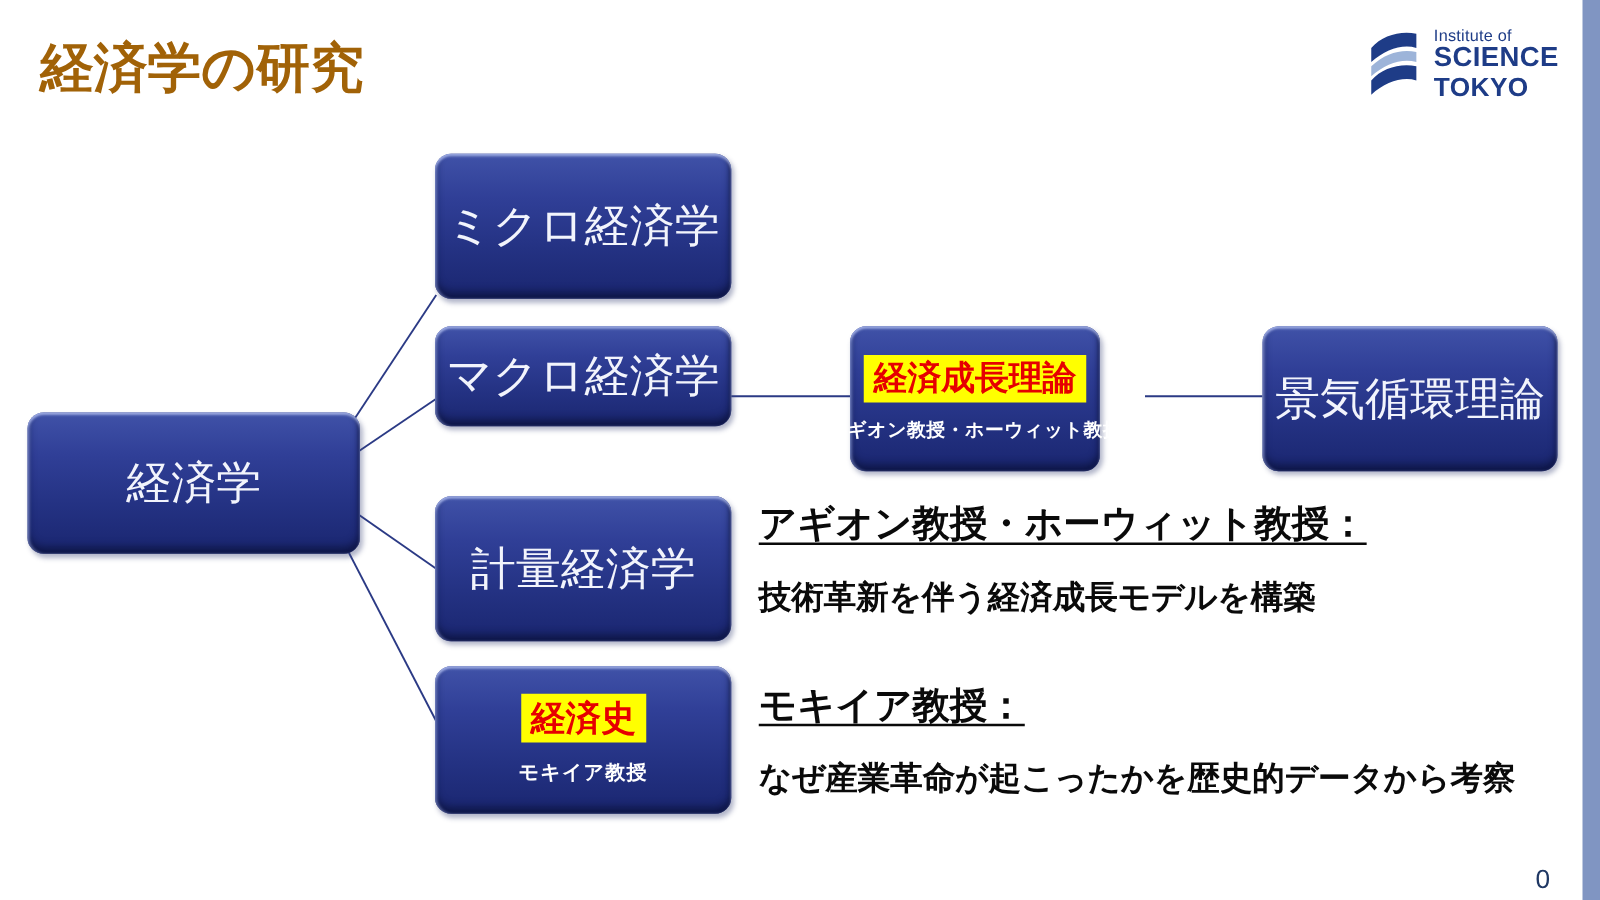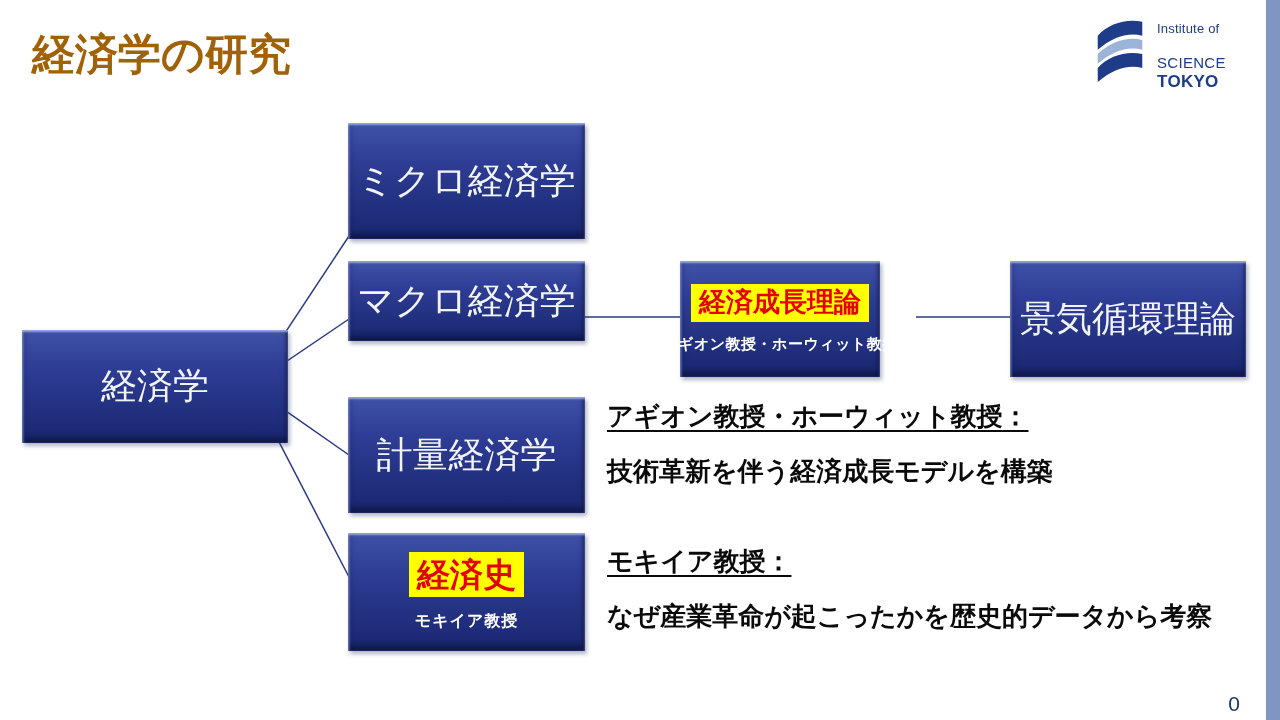--- a/index.html
+++ b/index.html
@@ -10,25 +10,25 @@
   .side-bar{position:absolute;top:0;right:0;width:14px;height:720px;background:#8095c2;}
   .slide-title{
     position:absolute;left:32px;top:26px;margin:0;
     font-size:43px;font-weight:700;color:#a16207;letter-spacing:0;
   }
   
   .logo{position:absolute;left:1095px;top:12px;width:152px;height:78px;display:flex;align-items:flex-start;}
   .logo-mark{width:50px;height:66px;margin-top:4px;}
   .logo-text{margin-left:12px;color:#1e3c87;line-height:1;}
   .logo-line1{font-size:13px;font-weight:400;margin-top:10px;letter-spacing:.2px;}
-  .logo-line2{font-size:15px;font-weight:400;margin-top:20px;letter-spacing:.3px;}
-  .logo-line3{font-size:17px;font-weight:800;margin-top:3px;letter-spacing:.3px;}
+  .logo-line2{font-size:22px;font-weight:700;margin-top:0;letter-spacing:.3px;}
+  .logo-line3{font-size:21px;font-weight:800;margin-top:3px;letter-spacing:.3px;}
   
   .node{
-    position:absolute;border-radius:0;
+    position:absolute;border-radius:13px;
     background:linear-gradient(180deg,#4052a8 0%,#303f97 30%,#243283 65%,#1a2670 100%);
     box-shadow:
       inset 0 2px 2px rgba(168,182,235,.85),
       inset 2px 0 2px rgba(140,156,220,.45),
       inset -2px 0 2px rgba(20,28,80,.55),
       inset 0 -5px 7px rgba(10,16,55,.75),
       2px 3px 4px rgba(60,70,120,.4);
     display:flex;flex-direction:column;align-items:center;justify-content:center;
     color:#f2f4fc;
   }
@@ -38,33 +38,33 @@
   .node-macro{left:348px;top:261px;width:237px;height:80px;}
   .node-metrics{left:348px;top:397px;width:237px;height:116px;}
   .node-history{left:348px;top:533px;width:237px;height:118px;}
   .node-growth{left:680px;top:261px;width:200px;height:116px;}
   .node-cycle{left:1010px;top:261px;width:236px;height:116px;}
   .chip{
     background:#ffff00;color:#e60000;font-weight:700;
     padding:2px 8px;line-height:1.25;white-space:nowrap;
   }
   .chip-growth{font-size:27px;}
-  .chip-history{font-size:33px;}
+  .chip-history{font-size:28px;}
   .node-sub{color:#ffffff;font-weight:700;white-space:nowrap;}
   .sub-growth{font-size:15px;margin-top:13px;letter-spacing:.5px;}
   .sub-history{font-size:16px;margin-top:14px;letter-spacing:1px;}
   
   .connectors{position:absolute;left:0;top:0;width:1280px;height:720px;pointer-events:none;}
   .connectors line{stroke:#2b3a85;stroke-width:1.5;}
   
   .annotation{position:absolute;left:607px;color:#0a0a0a;}
   .annotation-1{top:399px;}
   .annotation-2{top:544px;}
   .ann-heading{
-    font-size:26px;font-weight:700;white-space:nowrap;
+    font-size:30px;font-weight:700;white-space:nowrap;
     text-decoration:underline;text-decoration-thickness:2px;text-underline-offset:5px;
     margin:0 0 20px 0;
   }
   .ann-body{font-size:26px;font-weight:700;white-space:nowrap;margin:0;}
   .page-num{position:absolute;right:40px;bottom:4px;font-size:21px;color:#203864;}
 </style>
 </head>
 <body>
 
 <div class="slide">

